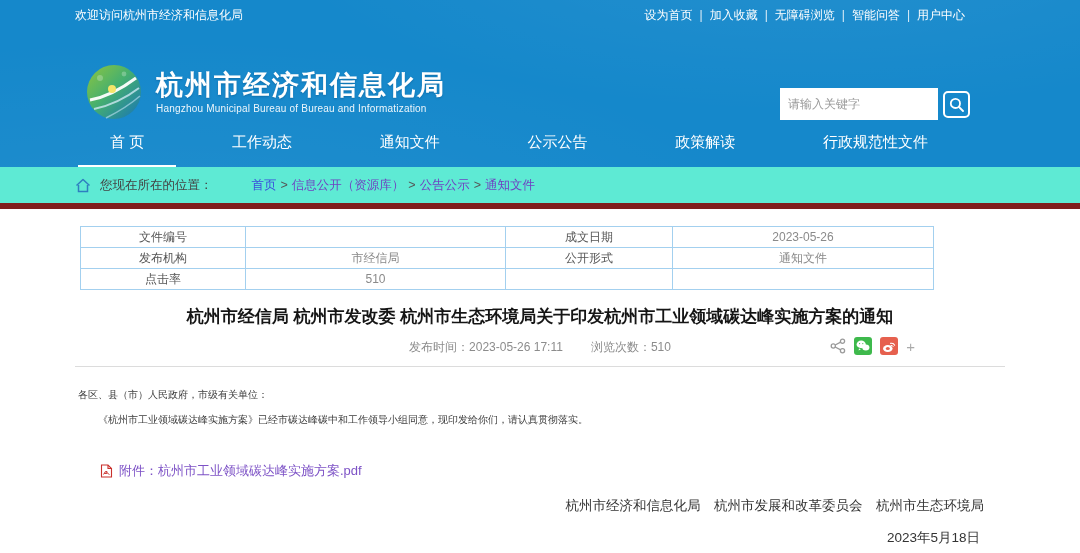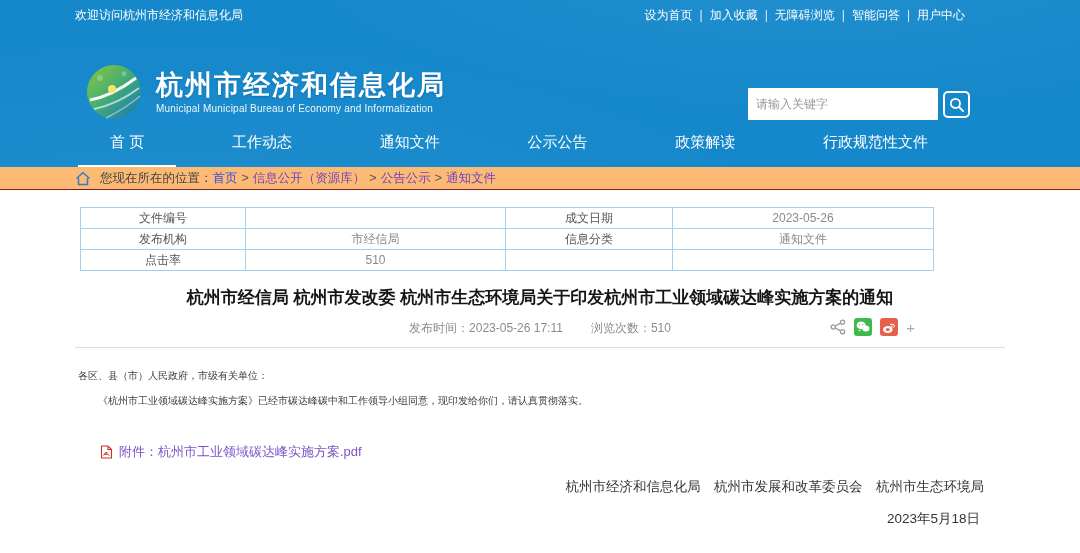--- a/index.html
+++ b/index.html
@@ -18,38 +18,38 @@
   .topbar-links a { color:#fff; text-decoration:none; cursor:pointer; }
   .topbar-sep { color:rgba(255,255,255,0.85); }
 
   .header-main { height:90px; display:flex; align-items:flex-end; padding:0 110px 0 86px; }
   .logo-wrap { display:flex; align-items:center; cursor:pointer; }
   .site-titles { margin-left:14px; color:#fff; }
   .site-name { font-size:27px; font-weight:bold; letter-spacing:2px; line-height:30px;
     text-shadow:0 1px 2px rgba(0,60,110,0.35); }
   .site-name-en { font-size:10px; color:rgba(255,255,255,0.92); margin-top:3px; letter-spacing:0.2px; }
   .search-group { margin-left:auto; display:flex; align-items:center; gap:5px; }
-  .search-input { width:190px; height:26px; border:none; outline:none; padding:16px 8px;
+  .search-input { width:158px; height:26px; border:none; outline:none; padding:16px 8px;
     font-size:12px; color:#333; background:#fff; }
   .search-input::placeholder { color:#999; }
   .search-btn { width:27px; height:27px; border:2px solid #fff; border-radius:5px;
     background:transparent; display:flex; align-items:center; justify-content:center; cursor:pointer; }
 
   .nav { height:47px; display:flex; justify-content:space-between; align-items:stretch;
     padding:0 120px 0 78px; }
   .nav-item { display:flex; align-items:center; padding:0 32px; font-size:15px; color:#fff;
     cursor:pointer; border-bottom:2px solid transparent; white-space:nowrap; }
   .nav-item.active { border-bottom:2px solid #fff; }
 
   
-  .breadcrumb { height:23px; background:#fdba74; border-bottom:1px solid #7f1d1d;
+  .breadcrumb { height:42px; background:#5eead4; border-bottom:6px solid #7f1d1d;
     display:flex; align-items:center; padding:0 75px; font-size:12.5px; color:#444; }
   .breadcrumb .home-ic { margin-right:9px; display:flex; }
   .crumb { text-decoration:none; cursor:pointer; }
-  .crumb-blue { color:#3c4ddc; }
+  .crumb-blue { color:#3c4ddc;margin-left:39px; }
   .crumb-purple { color:#6f42c1; }
   .crumb-sep { color:#555; margin:0 4px; }
 
   
   .info-table { margin:17px 0 0 80px; border-collapse:collapse; font-size:12px; color:#8a8a8a;
     table-layout:fixed; }
   .info-table td { border:1px solid #a3d0ef; height:21px; text-align:center; overflow:hidden; }
   .col-l1 { width:165px; color:#555; }
   .col-v1 { width:260px; }
   .col-l2 { width:167px; color:#555; }
@@ -114,21 +114,21 @@
           <path d="M4 36 Q26 32 50 14" stroke="#ffffff" stroke-width="3" fill="none" opacity="0.95"></path>
           <path d="M8 45 Q32 40 53 24" stroke="#d8edf9" stroke-width="2" fill="none" opacity="0.75"></path>
           <path d="M20 54 Q40 44 54 32" stroke="#bfe2f5" stroke-width="1.6" fill="none" opacity="0.6"></path>
           <circle cx="26" cy="25" r="4" fill="#f5e569"></circle>
           <circle cx="14" cy="14" r="3" fill="#ffffff" opacity="0.25"></circle>
           <circle cx="38" cy="10" r="2.4" fill="#ffffff" opacity="0.25"></circle>
         </svg>
       </span>
       <span class="site-titles">
         <div class="site-name">杭州市经济和信息化局</div>
-        <div class="site-name-en">Municipal Municipal Bureau of Economy and Informatization</div>
+        <div class="site-name-en">Hangzhou Municipal Bureau of Bureau and Informatization</div>
       </span>
     </div>
     <div class="search-group">
       <input class="search-input" type="text" placeholder="请输入关键字" style="">
       <div class="search-btn">
         <span style="display:flex;">
           <svg width="15" height="15" viewBox="0 0 15 15">
             <circle cx="6.4" cy="6.4" r="4.6" fill="none" stroke="#fff" stroke-width="1.8"></circle>
             <line x1="10" y1="10" x2="14" y2="14" stroke="#fff" stroke-width="1.8" stroke-linecap="round"></line>
           </svg>
@@ -168,21 +168,21 @@
   <tbody>
   <tr>
     <td class="col-l1">文件编号</td>
     <td class="col-v1"></td>
     <td class="col-l2">成文日期</td>
     <td class="col-v2">2023-05-26</td>
   </tr>
   <tr>
     <td class="col-l1">发布机构</td>
     <td class="col-v1">市经信局</td>
-    <td class="col-l2">信息分类</td>
+    <td class="col-l2">公开形式</td>
     <td class="col-v2">通知文件</td>
   </tr>
   <tr>
     <td class="col-l1">点击率</td>
     <td class="col-v1">510</td>
     <td class="col-l2"></td>
     <td class="col-v2"></td>
   </tr>
 </tbody>
   </table>

